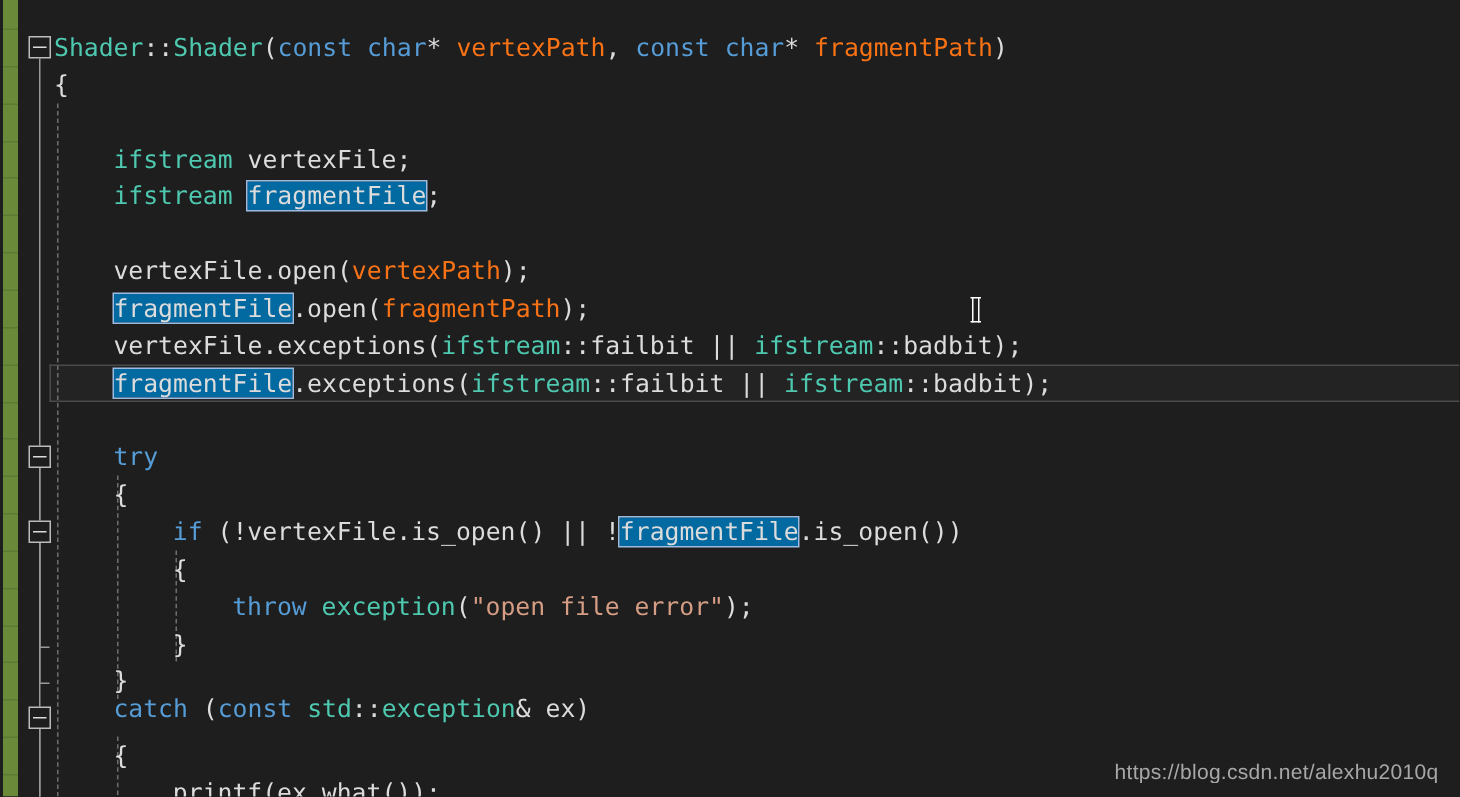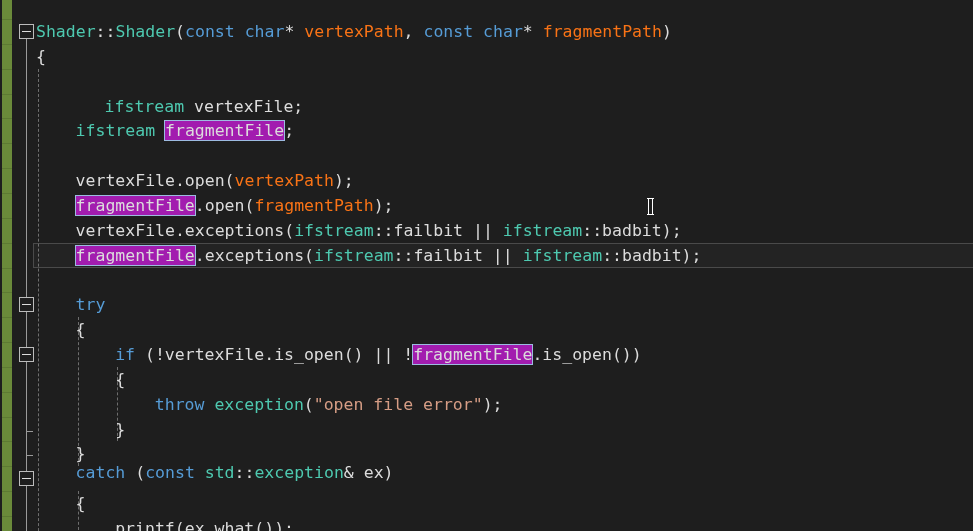--- a/index.html
+++ b/index.html
@@ -69,21 +69,21 @@
   }
   .tok-kw   {color:#569cd6;text-align:right;}           
   .tok-type {color:#4ec9b0;}           
   .tok-plain{color:#dcdcdc;}
   .tok-param{color:#f97316;}           
   .tok-str  {color:#d69d85;}           
   .tok-punct{color:#dcdcdc;}
 
   
   .sel{
-    background:#a21caf;
+    background:#0369a1;
     color:#dcdcdc;
     outline:1px solid #9dbbe0;
     outline-offset:0px;
     margin-top:32px;
   }
 
   
   #watermark{
     position:absolute;right:14px;bottom:9px;
     font-family:"Liberation Sans",sans-serif;
@@ -147,35 +147,36 @@
 
   <div id="code-surface">
     <div id="current-line" style="top: 242.65px;"></div>
   <div class="indent-guide" style="left: 38px; top: 68.7px; height: 497px;"></div>
       <div class="indent-guide" style="left: 77.6px; top: 317.2px; height: 149.1px;"></div>
       <div class="indent-guide" style="left: 77.6px; top: 491.15px; height: 74.55px;"></div>
       <div class="indent-guide" style="left: 117.2px; top: 366.9px; height: 74.55px;"></div>
       <div class="line" style="top: 19px; left: 36px;"><span class="tok-type">Shader</span><span class="tok-plain">::</span><span class="tok-type">Shader</span><span class="tok-punct">(</span><span class="tok-kw">const</span><span class="tok-plain"> </span><span class="tok-kw">char</span><span class="tok-plain">* </span><span class="tok-param">vertexPath</span><span class="tok-plain">, </span><span class="tok-kw">const</span><span class="tok-plain"> </span><span class="tok-kw">char</span><span class="tok-plain">* </span><span class="tok-param">fragmentPath</span><span class="tok-punct">)</span></div>
       <div class="line" style="top: 43.85px; left: 36px;"><span class="tok-plain">{</span></div>
       <div class="line" style="top: 68.7px; left: 36px;"></div>
-      <div class="line" style="top: 93.55px; left: 75.6px; margin-left: 29px;"><span class="tok-type">ifstream</span><span class="tok-plain"> vertexFile;</span></div>
+      <div class="line" style="top: 93.55px; left: 75.6px;"><span class="tok-type">ifstream</span><span class="tok-plain"> vertexFile;</span></div>
       <div class="line" style="top: 118.4px; left: 75.6px;"><span class="tok-type">ifstream</span><span class="tok-plain"> </span><span class="tok-plain sel">fragmentFile</span><span class="tok-plain">;</span></div>
       <div class="line" style="top: 143.25px; left: 75.6px;"></div>
       <div class="line" style="top: 168.1px; left: 75.6px;"><span class="tok-plain">vertexFile.open(</span><span class="tok-param">vertexPath</span><span class="tok-plain">);</span></div>
       <div class="line" style="top: 192.95px; left: 75.6px;"><span class="tok-plain sel">fragmentFile</span><span class="tok-plain">.open(</span><span class="tok-param">fragmentPath</span><span class="tok-plain">);</span></div>
       <div class="line" style="top: 242.65px; left: 75.6px;"><span class="tok-plain sel">fragmentFile</span><span class="tok-plain">.exceptions(</span><span class="tok-type">ifstream</span><span class="tok-plain">::failbit || </span><span class="tok-type">ifstream</span><span class="tok-plain">::badbit);</span></div>
       <div class="line" style="top: 217.8px; left: 75.6px;"><span class="tok-plain">vertexFile.exceptions(</span><span class="tok-type">ifstream</span><span class="tok-plain">::failbit || </span><span class="tok-type">ifstream</span><span class="tok-plain">::badbit);</span></div>
       <div class="line" style="top: 267.5px; left: 75.6px;"></div>
       <div class="line" style="top: 292.35px; left: 75.6px;"><span class="tok-kw">try</span></div>
       <div class="line" style="top: 317.2px; left: 75.6px;"><span class="tok-plain">{</span></div>
       <div class="line" style="top: 342.05px; left: 115.2px;"><span class="tok-kw">if</span><span class="tok-plain"> (!vertexFile.is_open() || !</span><span class="tok-plain sel">fragmentFile</span><span class="tok-plain">.is_open())</span></div>
       <div class="line" style="top: 366.9px; left: 115.2px;"><span class="tok-plain">{</span></div>
       <div class="line" style="top: 391.75px; left: 154.8px;"><span class="tok-kw">throw</span><span class="tok-plain"> </span><span class="tok-type">exception</span><span class="tok-plain">(</span><span class="tok-str">"open file error"</span><span class="tok-plain">);</span></div>
       <div class="line" style="top: 416.6px; left: 115.2px;"><span class="tok-plain">}</span></div>
       <div class="line" style="top: 441.45px; left: 75.6px;"><span class="tok-plain">}</span></div>
       <div class="line" style="top: 460px; left: 75.6px;"><span class="tok-kw">catch</span><span class="tok-plain"> (</span><span class="tok-kw">const</span><span class="tok-plain"> </span><span class="tok-type">std</span><span class="tok-plain">::</span><span class="tok-type">exception</span><span class="tok-plain">&amp; ex)</span></div>
       <div class="line" style="top: 491.15px; left: 75.6px;"><span class="tok-plain">{</span></div>
       <div class="line" style="top: 516px; left: 115.2px;"><span class="tok-plain">printf(ex.what());</span></div>
     </div>
 
+  <div id="watermark">https://blog.csdn.net/alexhu2010q</div>
 
   <div id="mouse-cursor" style="left: 648px; top: 198px;"></div>
 </div>
 
 </body></html>

